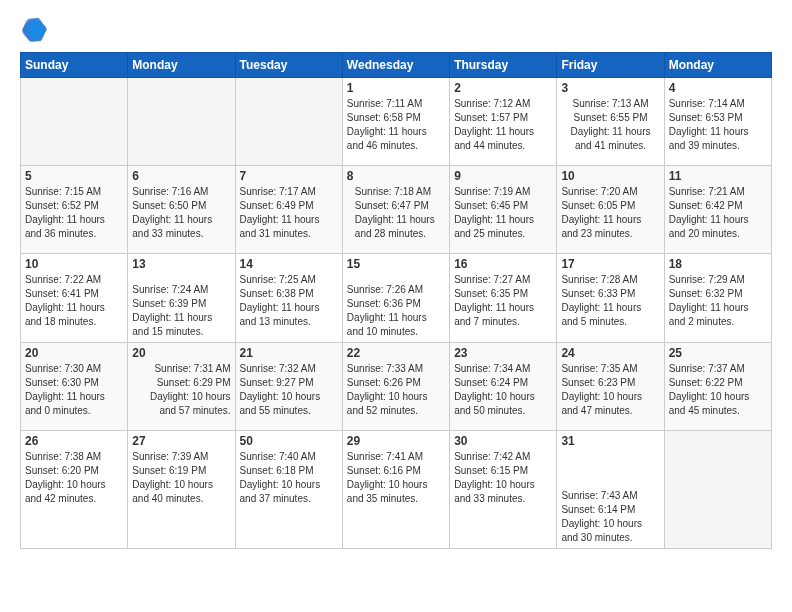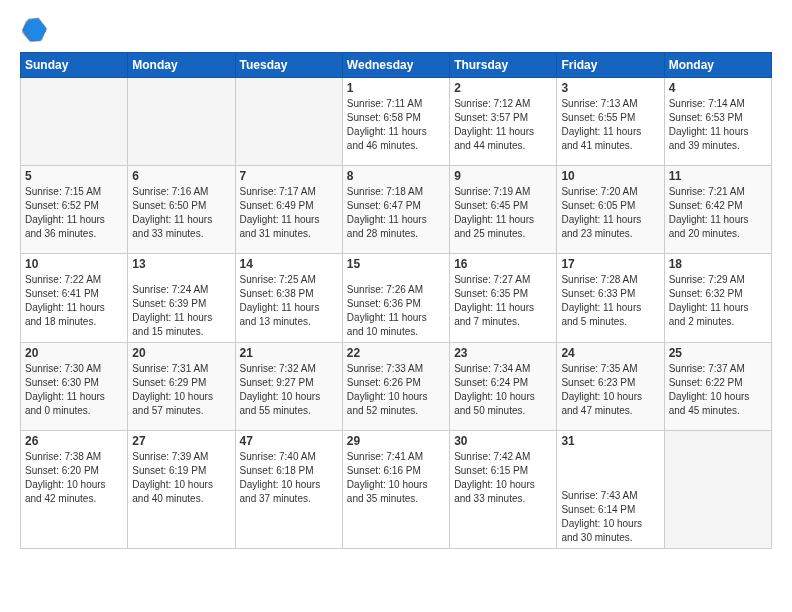--- a/index.html
+++ b/index.html
@@ -134,27 +134,27 @@
           <td>
             <span class="day-number">1</span>
             <div class="day-info" style="white-space: pre-line;">Sunrise: 7:11 AM
 Sunset: 6:58 PM
 Daylight: 11 hours
 and 46 minutes.</div>
           </td>
           <td>
             <span class="day-number">2</span>
             <div class="day-info" style="white-space: pre-line;">Sunrise: 7:12 AM
-Sunset: 3:57 PM
+Sunset: 1:57 PM
 Daylight: 11 hours
 and 44 minutes.</div>
           </td>
           <td>
             <span class="day-number">3</span>
-            <div class="day-info" style="white-space: pre-line;">Sunrise: 7:13 AM
+            <div class="day-info" style="white-space: pre-line; text-align: center;">Sunrise: 7:13 AM
 Sunset: 6:55 PM
 Daylight: 11 hours
 and 41 minutes.</div>
           </td>
           <td>
             <span class="day-number">4</span>
             <div class="day-info" style="white-space: pre-line;">Sunrise: 7:14 AM
 Sunset: 6:53 PM
 Daylight: 11 hours
 and 39 minutes.</div>
@@ -177,21 +177,21 @@
           </td>
           <td>
             <span class="day-number">7</span>
             <div class="day-info" style="white-space: pre-line;">Sunrise: 7:17 AM
 Sunset: 6:49 PM
 Daylight: 11 hours
 and 31 minutes.</div>
           </td>
           <td>
             <span class="day-number">8</span>
-            <div class="day-info" style="white-space: pre-line;">Sunrise: 7:18 AM
+            <div class="day-info" style="white-space: pre-line; margin-left: 8px;">Sunrise: 7:18 AM
 Sunset: 6:47 PM
 Daylight: 11 hours
 and 28 minutes.</div>
           </td>
           <td>
             <span class="day-number">9</span>
             <div class="day-info" style="white-space: pre-line;">Sunrise: 7:19 AM
 Sunset: 6:45 PM
 Daylight: 11 hours
 and 25 minutes.</div>
@@ -265,21 +265,21 @@
         <tr>
           <td>
             <span class="day-number">20</span>
             <div class="day-info" style="white-space: pre-line;">Sunrise: 7:30 AM
 Sunset: 6:30 PM
 Daylight: 11 hours
 and 0 minutes.</div>
           </td>
           <td>
             <span class="day-number">20</span>
-            <div class="day-info" style="white-space: pre-line;">Sunrise: 7:31 AM
+            <div class="day-info" style="white-space: pre-line; text-align: right;">Sunrise: 7:31 AM
 Sunset: 6:29 PM
 Daylight: 10 hours
 and 57 minutes.</div>
           </td>
           <td>
             <span class="day-number">21</span>
             <div class="day-info" style="white-space: pre-line;">Sunrise: 7:32 AM
 Sunset: 9:27 PM
 Daylight: 10 hours
 and 55 minutes.</div>
@@ -322,21 +322,21 @@
 and 42 minutes.</div>
           </td>
           <td>
             <span class="day-number">27</span>
             <div class="day-info" style="white-space: pre-line;">Sunrise: 7:39 AM
 Sunset: 6:19 PM
 Daylight: 10 hours
 and 40 minutes.</div>
           </td>
           <td>
-            <span class="day-number">47</span>
+            <span class="day-number">50</span>
             <div class="day-info" style="white-space: pre-line;">Sunrise: 7:40 AM
 Sunset: 6:18 PM
 Daylight: 10 hours
 and 37 minutes.</div>
           </td>
           <td>
             <span class="day-number">29</span>
             <div class="day-info" style="white-space: pre-line;">Sunrise: 7:41 AM
 Sunset: 6:16 PM
 Daylight: 10 hours

